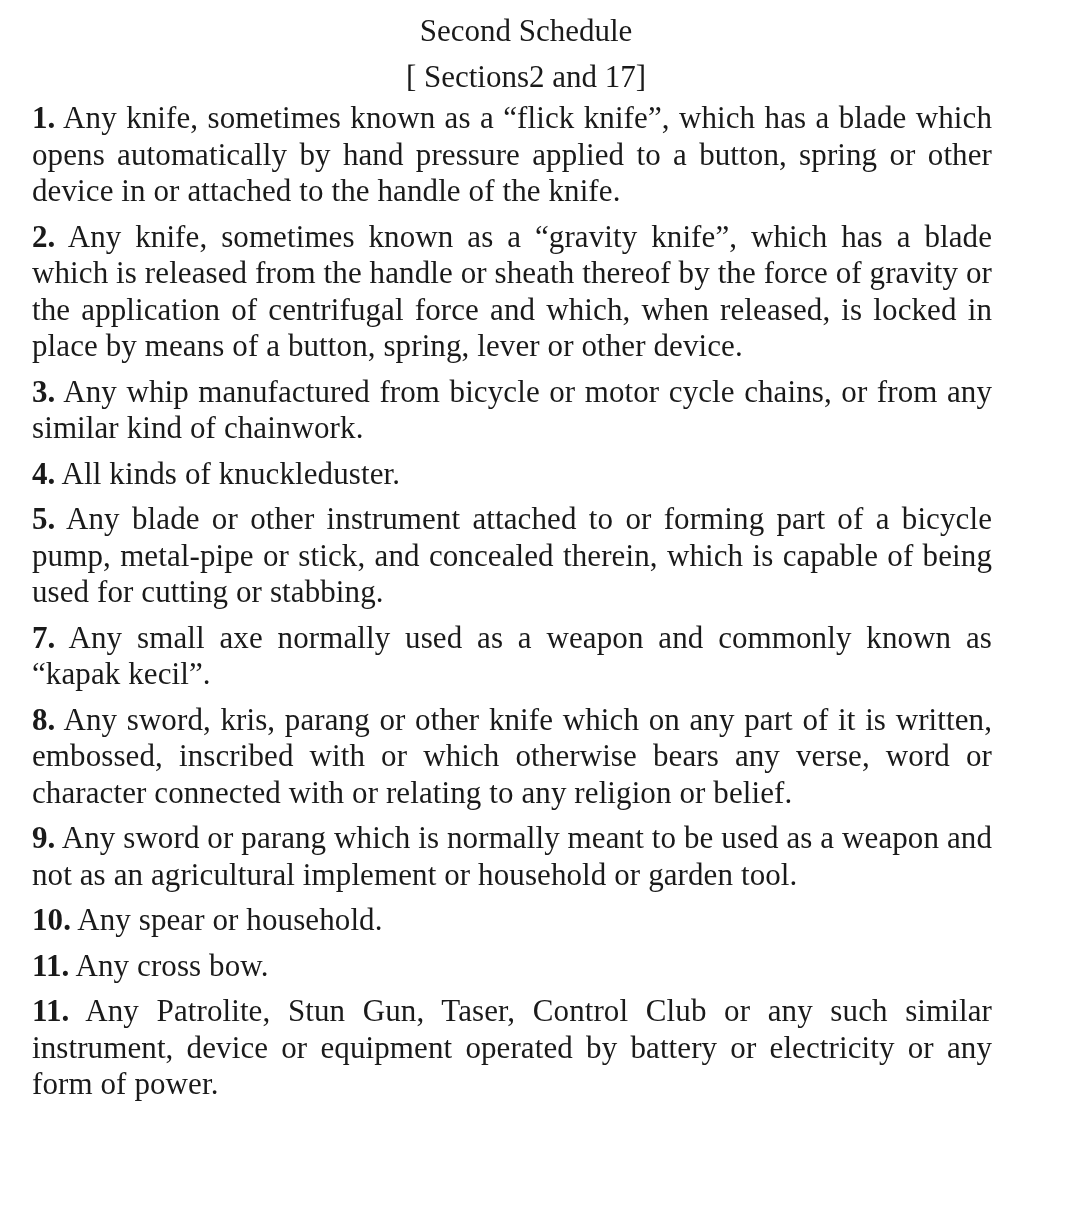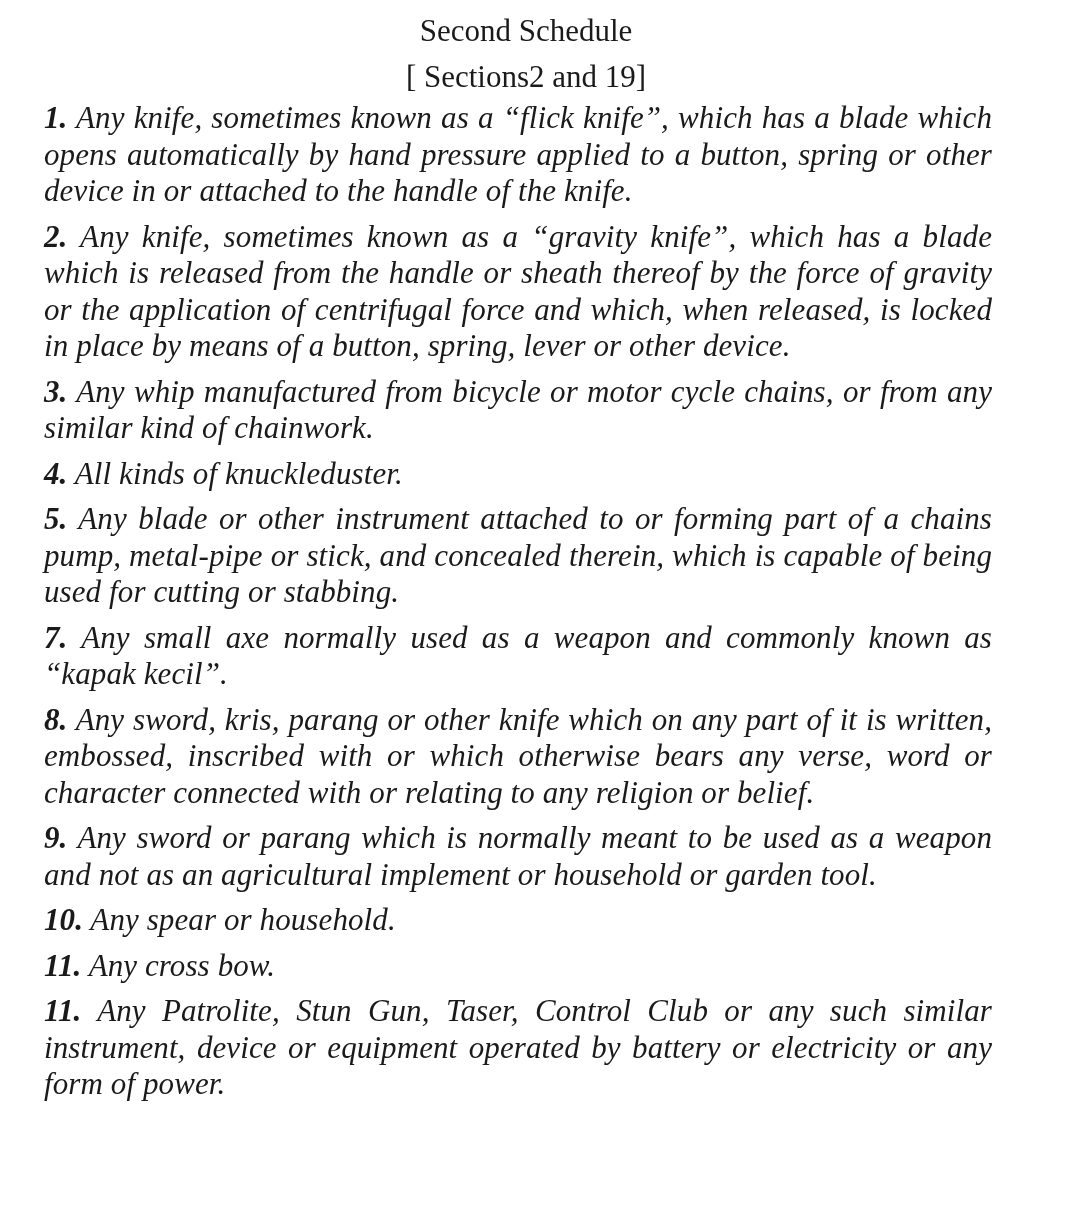--- a/index.html
+++ b/index.html
@@ -30,43 +30,42 @@
     .header .title { height: 46px; }
     .header .subtitle { height: 46px; }
     .items {
       margin-top: 0px;
     }
     .item {
       font-size: 31px;
       line-height: 36.5px;
       text-align: justify;
       text-align-last: left;
-      margin: 0 0 9px 12px;
+      margin: 0 0 9px 0;
       letter-spacing: 0.1px;
-      font-style: italic;
     }
     .item .num {
       font-weight: bold;
     }
   </style>
 </head>
 <body>
 
 <div class="page">
   <div class="header">
     <div class="title">Second Schedule</div>
-    <div class="subtitle">[ Sections2 and 19]</div>
+    <div class="subtitle">[ Sections2 and 17]</div>
   </div>
 
   <div class="items">
     <p class="item"><span class="num">1.</span> <span>Any knife, sometimes known as a “flick knife”, which has a blade which opens automatically by hand pressure applied to a button, spring or other device in or attached to the handle of the knife.</span></p>
     <p class="item"><span class="num">2.</span> <span>Any knife, sometimes known as a “gravity knife”, which has a blade which is released from the handle or sheath thereof by the force of gravity or the application of centrifugal force and which, when released, is locked in place by means of a button, spring, lever or other device.</span></p>
     <p class="item"><span class="num">3.</span> <span>Any whip manufactured from bicycle or motor cycle chains, or from any similar kind of chainwork.</span></p>
     <p class="item"><span class="num">4.</span> <span>All kinds of knuckleduster.</span></p>
-    <p class="item"><span class="num">5.</span> <span>Any blade or other instrument attached to or forming part of a chains pump, metal-pipe or stick, and concealed therein, which is capable of being used for cutting or stabbing.</span></p>
+    <p class="item"><span class="num">5.</span> <span>Any blade or other instrument attached to or forming part of a bicycle pump, metal-pipe or stick, and concealed therein, which is capable of being used for cutting or stabbing.</span></p>
     <p class="item"><span class="num">7.</span> <span>Any small axe normally used as a weapon and commonly known as “kapak kecil”.</span></p>
     <p class="item"><span class="num">8.</span> <span>Any sword, kris, parang or other knife which on any part of it is written, embossed, inscribed with or which otherwise bears any verse, word or character connected with or relating to any religion or belief.</span></p>
     <p class="item"><span class="num">9.</span> <span>Any sword or parang which is normally meant to be used as a weapon and not as an agricultural implement or household or garden tool.</span></p>
     <p class="item"><span class="num">10.</span> <span>Any spear or household.</span></p>
     <p class="item"><span class="num">11.</span> <span>Any cross bow.</span></p>
     <p class="item"><span class="num">11.</span> <span>Any Patrolite, Stun Gun, Taser, Control Club or any such similar instrument, device or equipment operated by battery or electricity or any form of power.</span></p>
   </div>
 </div>
 
 </body></html>

